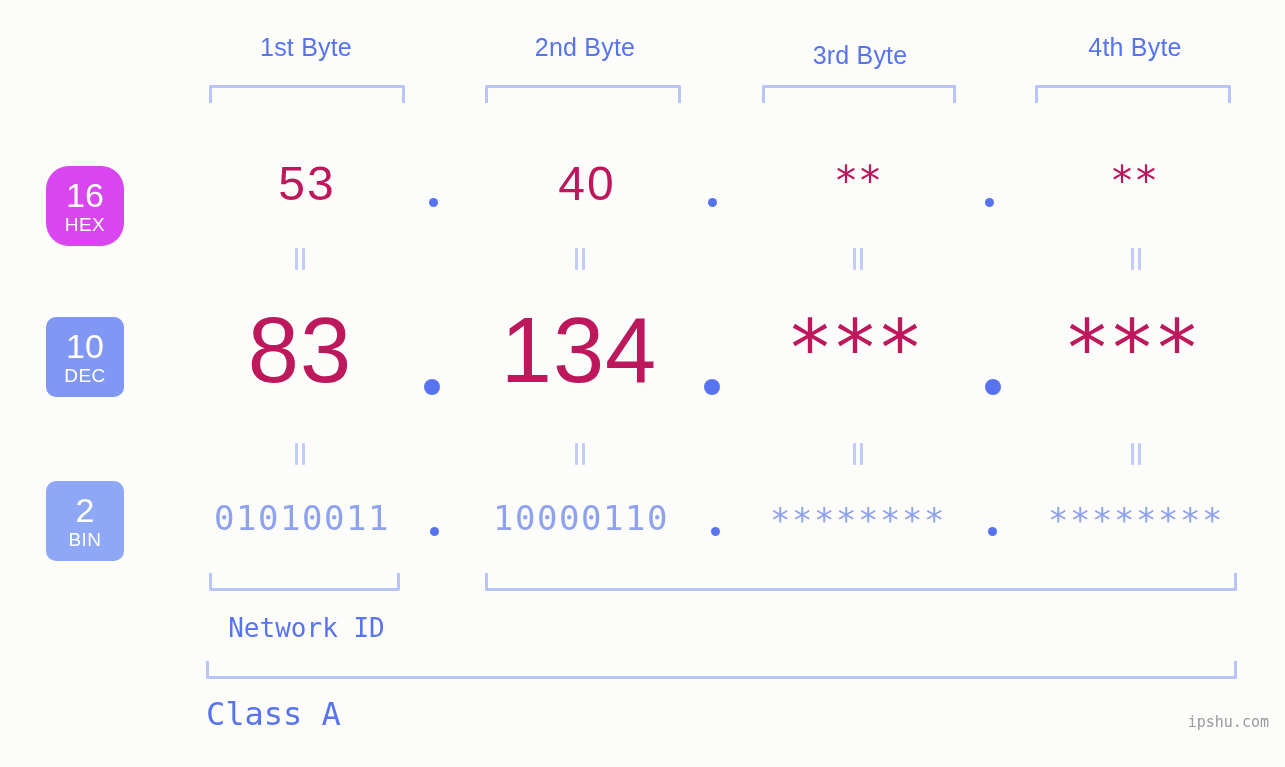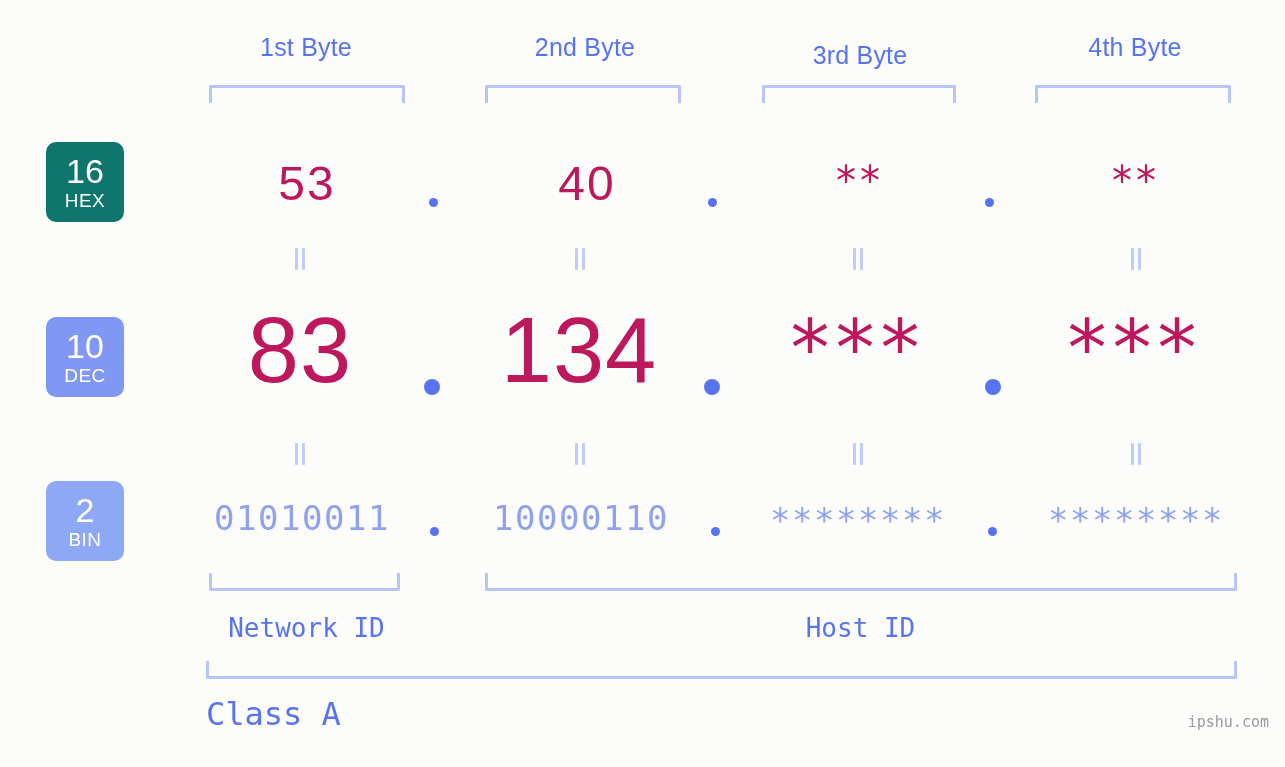--- a/index.html
+++ b/index.html
@@ -175,21 +175,21 @@
   <div class="byte-head" style="left:206px;">1st Byte</div>
   <div class="byte-head" style="left:485px;">2nd Byte</div>
   <div class="byte-head" style="left:760px;margin-top:8px;">3rd Byte</div>
   <div class="byte-head" style="left:1035px;">4th Byte</div>
 
   <div class="bracket down" style="left:209px; top:85px; width:196px;"></div>
   <div class="bracket down" style="left:485px; top:85px; width:196px;"></div>
   <div class="bracket down" style="left:762px; top:85px; width:194px;"></div>
   <div class="bracket down" style="left:1035px; top:85px; width:196px;"></div>
 
-  <div class="badge" style="top:142px; background:#0f766e;">
+  <div class="badge" style="top:166px; background:#d946ef;border-radius:23px;">
     <span class="num">16</span>
     <span class="abbr">HEX</span>
   </div>
   <div class="badge" style="top:317px; background:#8097f3;">
     <span class="num">10</span>
     <span class="abbr">DEC</span>
   </div>
   <div class="badge" style="top:481px; background:#8fa8f5;">
     <span class="num">2</span>
     <span class="abbr">BIN</span>
@@ -250,20 +250,19 @@
   <div class="cell bin-val" style="left:481px; top:498px; width:200px;">10000110</div>
   <div class="dot mid" style="left:711px; top:527px;"></div>
   <div class="cell bin-val stars" style="left:758px; top:500px; width:200px;">********</div>
   <div class="dot mid" style="left:988px; top:527px;"></div>
   <div class="cell bin-val stars" style="left:1036px; top:500px; width:200px;">********</div>
 
   <div class="bracket up" style="left:209px; top:573px; width:191px;"></div>
   <div class="bracket up" style="left:485px; top:573px; width:752px;"></div>
 
   <div class="id-label" style="left:204px; top:613px; width:205px;">Network ID</div>
-  <div class="id-label" style="left:483px; top:613px; width:755px;">Host ID</div>
 
   <div class="bracket up" style="left:206px; top:661px; width:1031px;"></div>
   <div class="class-label" style="left:206px; top:695px; width:1031px;">Class A</div>
 
   <div class="watermark">ipshu.com</div>
 
 </div>
 
 </body></html>

